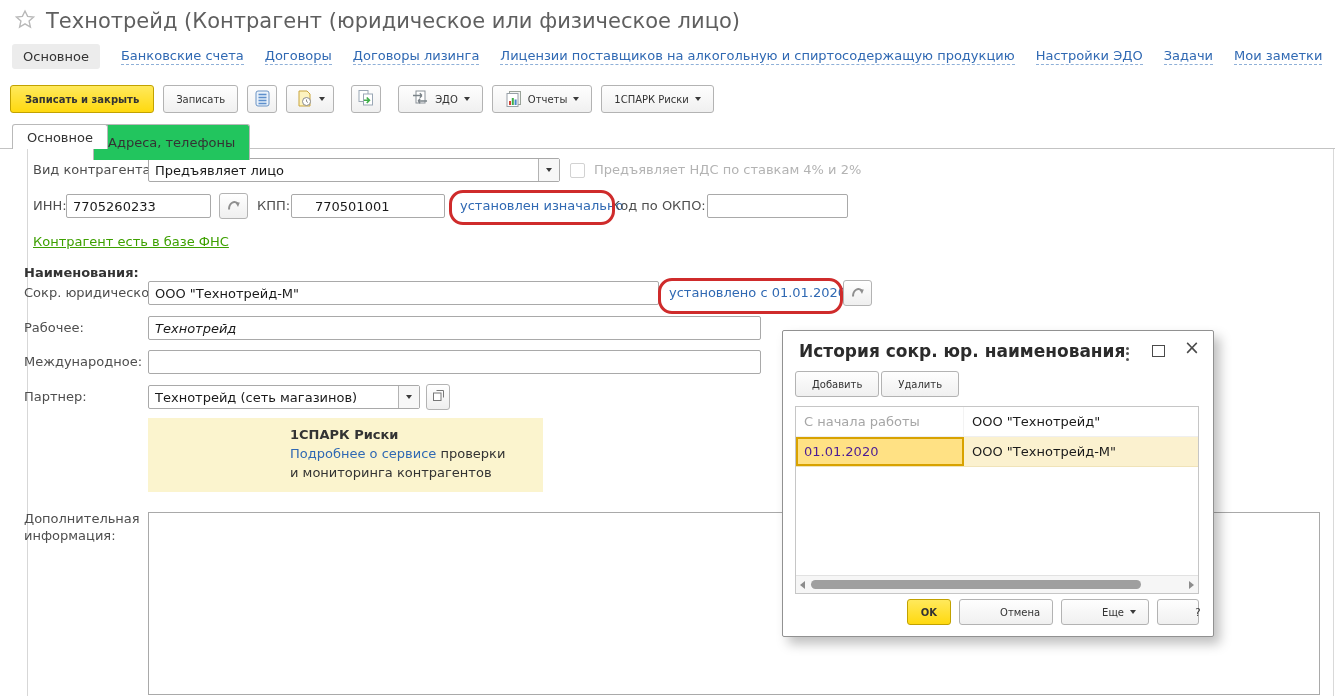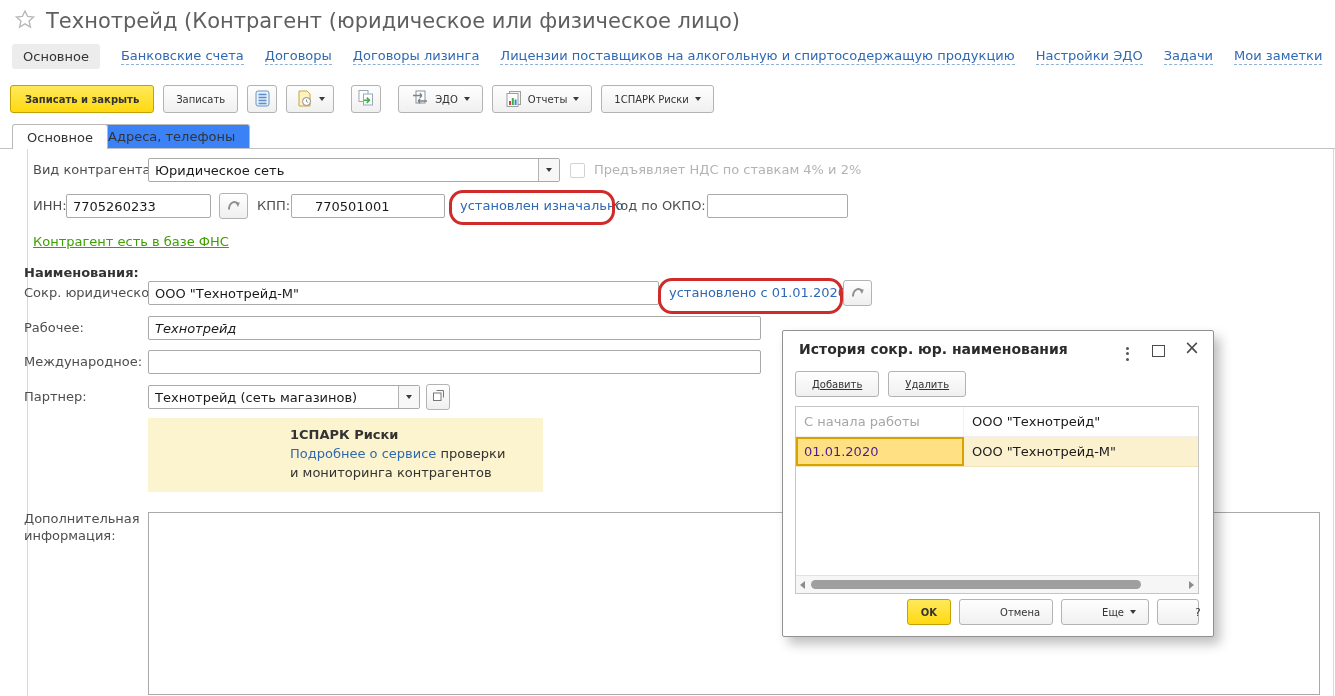--- a/index.html
+++ b/index.html
@@ -21,22 +21,22 @@
     background:linear-gradient(#fefefe,#f0f0f0);display:inline-flex;align-items:center;justify-content:center;
     gap:6px;font-size:10px;color:#333;cursor:pointer;white-space:nowrap;font-family:inherit;}
   .btn.yellow{background:linear-gradient(#ffe95c,#ffd90f);border-color:#c2a200;font-weight:700;padding:0 14px;}
   .btn.icononly{width:30px;padding:0;}
   .btn.iconcaret{width:48px;padding:0;}
   .ml8{margin-left:8px;}
   .caret{width:0;height:0;border-left:3.5px solid transparent;border-right:3.5px solid transparent;border-top:4px solid #3a3a3a;}
 
   
   .tab-line{position:absolute;left:0;top:148px;width:1335px;border-top:1px solid #c3c3c3;z-index:1;}
-  .tab{position:absolute;top:124px;height:24px;box-sizing:border-box;border:1px solid #b9b9b9;border-bottom:none;
-    border-radius:3px 3px 0 0;display:flex;align-items:center;padding:0 14px;background:#3b82f6;cursor:pointer;z-index:2;}
+  .tab{position:absolute;top:124px;height:36px;box-sizing:border-box;border:1px solid #b9b9b9;border-bottom:none;
+    border-radius:3px 3px 0 0;display:flex;align-items:center;padding:0 14px;background:#22c55e;cursor:pointer;z-index:2;}
   .tab.active{left:12px;height:25px;background:#fff;z-index:3;}
   .tab.second{left:93px;}
   .panel-borders{position:absolute;left:27px;top:148px;width:1307px;height:548px;box-sizing:border-box;
     border-left:1px solid #d7d7d7;border-right:1px solid #d9d9d9;pointer-events:none;z-index:0;}
 
   
   .lbl{position:absolute;height:24px;line-height:24px;color:#4e4e4e;white-space:nowrap;}
   .lbl.bold{font-weight:700;color:#333;}
   .fld{position:absolute;box-sizing:border-box;height:24px;border:1px solid #a9a9a9;border-radius:2px;background:#fff;
     font:13px "DejaVu Sans","Liberation Sans",sans-serif;color:#1a1a1a;padding:0 6px;outline:none;}
@@ -54,27 +54,27 @@
 
   .spark-box{position:absolute;left:148px;top:418px;width:395px;height:74px;background:#fbf4ce;box-sizing:border-box;
     padding:7px 0 0 142px;line-height:19px;}
   .spark-title{font-weight:700;color:#333;}
   .big-text{position:absolute;left:148px;top:512px;width:1172px;height:183px;box-sizing:border-box;
     border:1px solid #a9a9a9;resize:none;outline:none;background:#fff;font:13px "DejaVu Sans",sans-serif;}
 
   
   .dialog{position:absolute;left:782px;top:330px;width:430px;height:305px;background:#fff;border:1px solid #919191;
     border-radius:2px;box-shadow:6px 7px 12px rgba(0,0,0,.25);z-index:10;}
-  .dlg-title{position:absolute;left:16px;top:10px;font-size:14px;font-weight:700;color:#2b2b2b;white-space:nowrap;}
+  .dlg-title{position:absolute;left:16px;top:10px;font-size:17px;font-weight:700;color:#2b2b2b;white-space:nowrap;}
   .kebab{position:absolute;right:82px;top:11px;cursor:pointer;padding:2px;}
   .kebab i{display:block;width:3px;height:3px;background:#555;border-radius:50%;margin:2.5px 0;}
   .maxbox{position:absolute;right:48px;top:14px;width:11px;height:10px;border:1.5px solid #4a4a4a;cursor:pointer;}
   .closex{position:absolute;right:13px;top:5px;font-size:19px;color:#4a4a4a;cursor:pointer;}
   .closex::before{content:"×";}
-  .dlg-toolbar{position:absolute;left:12px;top:40px;display:flex;gap:9px;text-decoration:underline;}
+  .dlg-toolbar{position:absolute;left:12px;top:40px;display:flex;gap:2px;}
   .dlg-toolbar .btn{height:26px;padding:0 16px;}
   .dlg-table{position:absolute;left:12px;top:75px;width:404px;height:188px;box-sizing:border-box;border:1px solid #c6c6c6;background:#fff;}
   .thead{display:flex;height:27px;background:#f3f3f3;border-bottom:1px solid #c9c9c9;color:#4e4e4e;}
   .thead .c1{box-sizing:border-box;width:168px;padding-left:8px;line-height:27px;border-right:1px solid #d2d2d2;}
   .thead .c2{flex:1;padding-left:8px;line-height:27px;}
   .trow{display:flex;height:29px;align-items:stretch;border-bottom:1px solid #efefef;cursor:pointer;}
   .trow .c1{box-sizing:border-box;width:168px;padding-left:8px;display:flex;align-items:center;}
   .trow .c2{flex:1;padding-left:8px;display:flex;align-items:center;color:#1a1a1a;}
   .trow.first .c1{color:#a6a6a6;border-right:1px solid #f3f3f3;}
   .trow.selected{background:#fbf1cf;border-bottom:1px solid #f0e3b8;}
@@ -169,21 +169,21 @@
   <div class="tab active">
       <span>Основное</span>
     </div>
   <div class="tab second">
       <span>Адреса, телефоны</span>
     </div>
   <div class="panel-borders"></div>
 
   <div class="lbl" style="left:33px;top:158px;">Вид контрагента:</div>
   <div class="combo" style="left:148px;top:158px;width:412px;">
-    <span class="val">Юридическое сеть</span>
+    <span class="val">Предъявляет лицо</span>
     <span class="cbtn">
         <span class="caret"></span>
       </span>
   </div>
   <span class="checkbox" style="left:570px;top:163px;"></span>
   <div class="lbl dis-label" style="left:594px;top:158px;">Предъявляет НДС по ставкам 4% и 2%</div>
 
   <div class="lbl" style="left:33px;top:194px;">ИНН:</div>
   <input class="fld" style="left: 66px; top: 194px; width: 145px;" value="7705260233">
   <button class="mini" style="left:219px;top:193px;width:29px;height:26px;">

